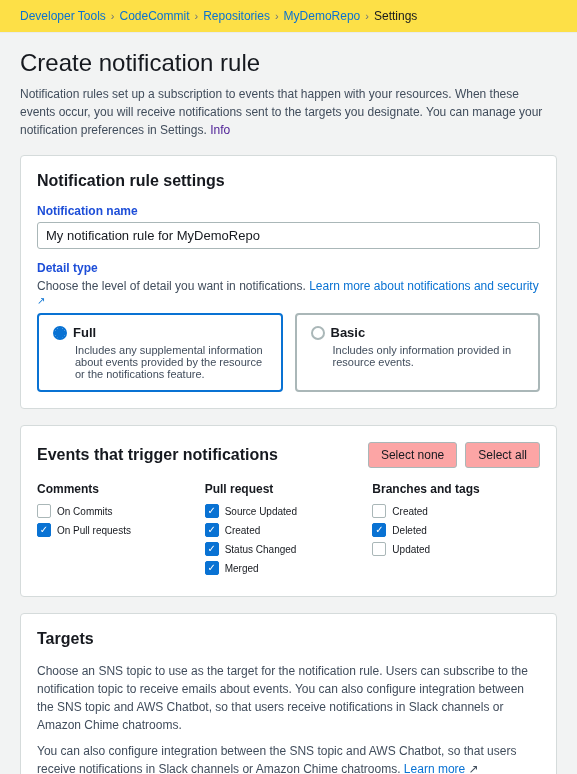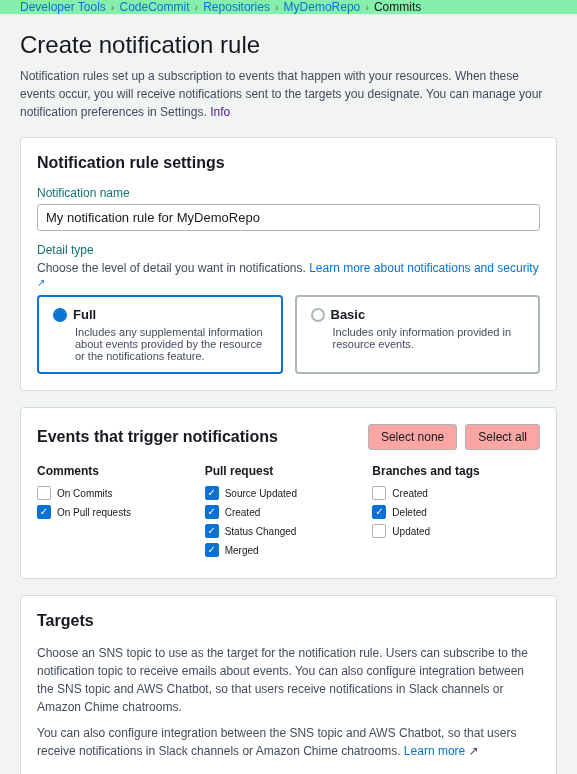--- a/index.html
+++ b/index.html
@@ -9,22 +9,22 @@
       background: #f2f3f3;
       color: #16191f;
       width: 577px;
       min-height: 774px;
     }
 
     
     .breadcrumb {
       display: flex;
       align-items: center;
-      padding: 0 20px;
-      background: #86efac;
+      padding: 9px 20px;
+      background: #fde047;
       font-size: 12px;
       border-bottom: 1px solid #e9ebed;
     }
     .breadcrumb a {
       color: #0972d3;
       text-decoration: none;
     }
     .breadcrumb-sep {
       margin: 0 5px;
       color: #687078;
@@ -69,22 +69,22 @@
     .card-title {
       font-size: 16px;
       font-weight: 600;
       color: #16191f;
       margin-bottom: 14px;
     }
 
     
     .form-label {
       font-size: 12px;
-      font-weight: 400;
-      color: #0f766e;
+      font-weight: 700;
+      color: #1d4ed8;
       margin-bottom: 4px;
       display: block;
     }
 
     .form-sublabel {
       font-size: 12px;
       color: #414d5c;
       margin-bottom: 6px;
     }
     .form-sublabel a {
@@ -248,21 +248,21 @@
 
 <div class="breadcrumb">
   <a href="#">Developer Tools</a>
   <span class="breadcrumb-sep">›</span>
   <a href="#">CodeCommit</a>
   <span class="breadcrumb-sep">›</span>
   <a href="#">Repositories</a>
   <span class="breadcrumb-sep">›</span>
   <a href="#">MyDemoRepo</a>
   <span class="breadcrumb-sep">›</span>
-  <span class="breadcrumb-current">Commits</span>
+  <span class="breadcrumb-current">Settings</span>
 </div>
 
 <div class="page-content">
 
   <h1 class="page-title">Create notification rule</h1>
   <p class="page-description">
     <span>Notification rules set up a subscription to events that happen with your resources. When these events occur, you will receive notifications sent to the targets you designate. You can manage your notification preferences in Settings.</span>
     <a href="#">Info</a>
   </p>
 

